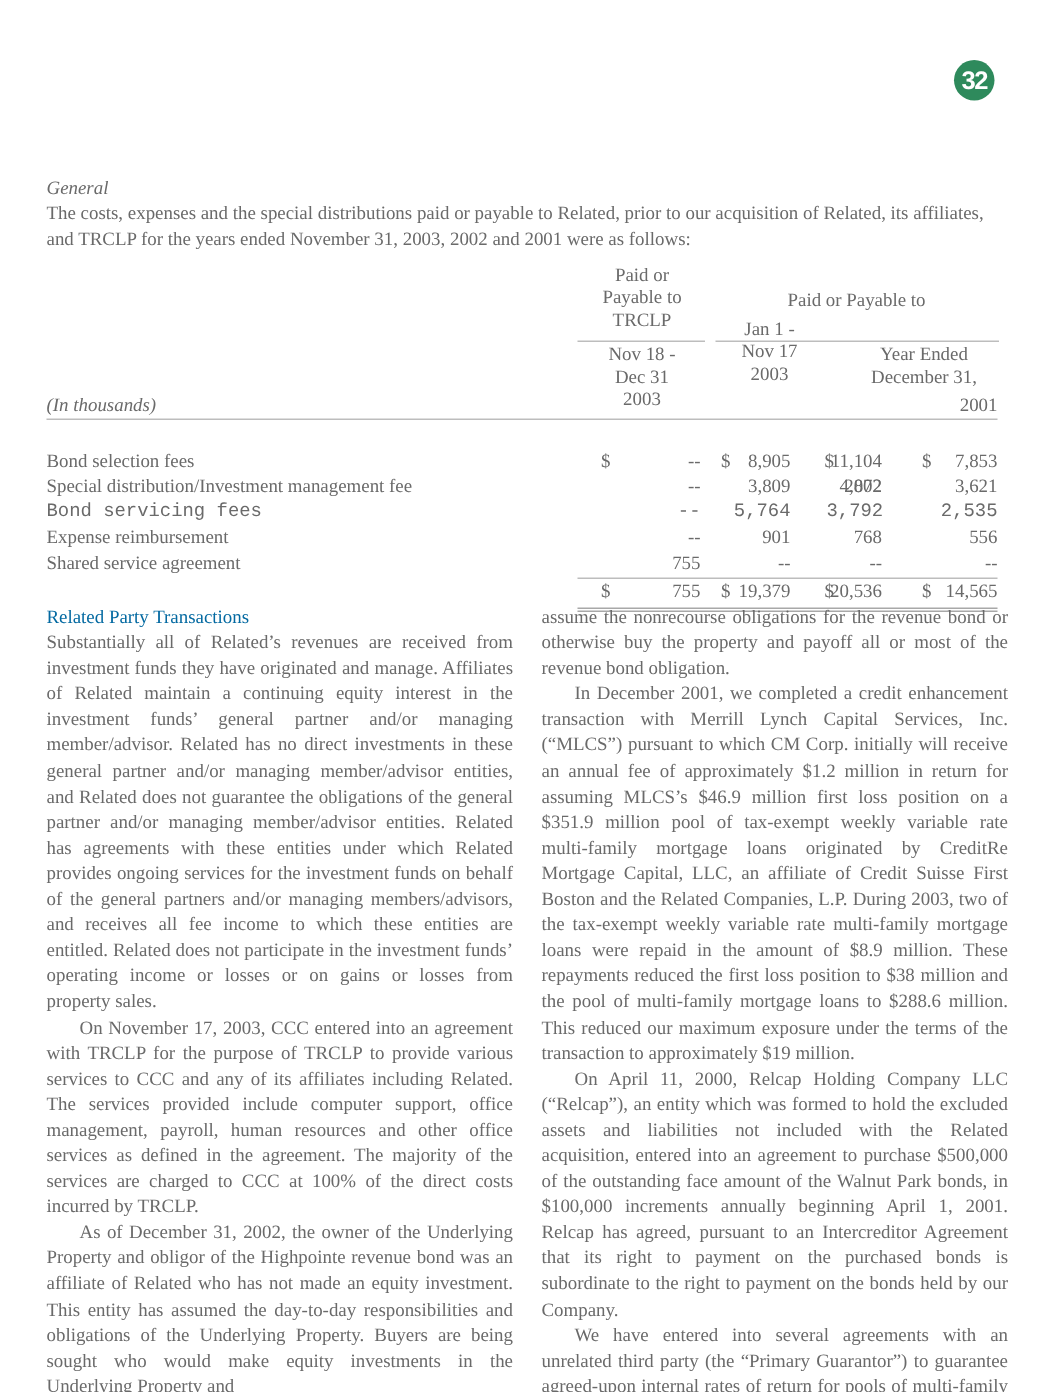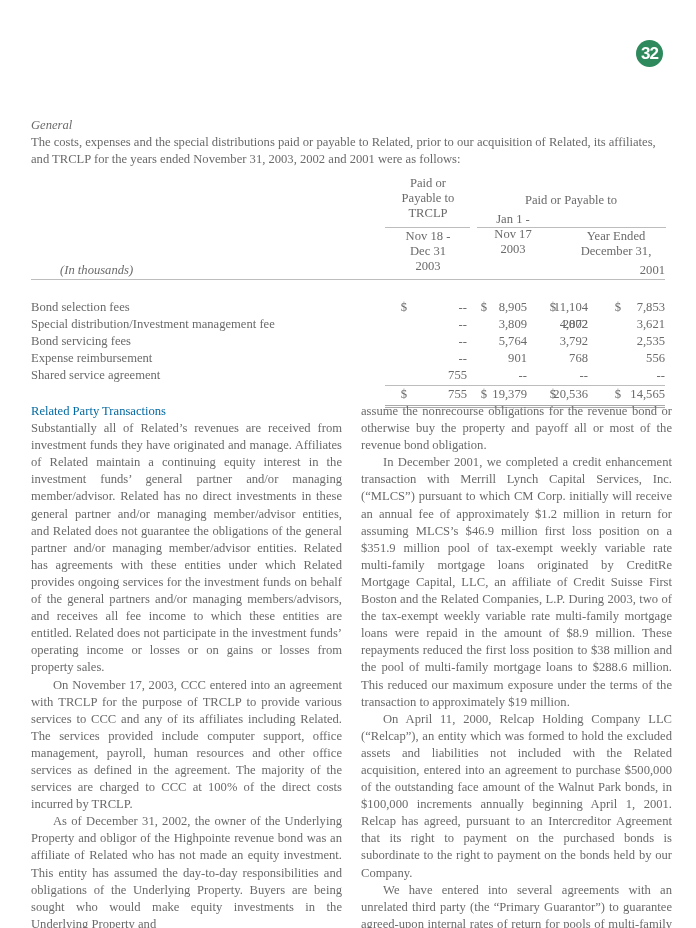--- a/index.html
+++ b/index.html
@@ -69,42 +69,42 @@
     <div>Jan 1 -</div>
     <div>Nov 17</div>
     <div>2003</div>
   </div>
   <div class="c" style="left:520px; width:130px; top:53px;">
     <div>Year Ended</div>
     <div>December 31,</div>
   </div>
   <div class="r" style="left:510px; width:47px; top:98px;margin-top:43px;">2002</div>
   <div class="r" style="left:580px; width:54px; top:87px;">2001</div>
-  <div class="label italic" style="top:87px;margin-left:29px;">(In thousands)</div>
+  <div class="label italic" style="top:87px;">(In thousands)</div>
   <div class="rule" style="left:0; width:634px; top:103px;"></div>
 
   <div style="position:absolute; left:0; top:124px; width:634px; height:17px;">
     <div class="label">Bond selection fees</div>
     <div class="r" style="left:366px; width:10px;">$</div>
     <div class="r" style="left:380px; width:56px;">--</div>
     <div class="r" style="left:446px; width:10px;">$</div>
     <div class="r" style="left:456px; width:40px;">8,905</div>
     <div class="r" style="left:515px; width:10px;">$</div>
     <div class="r" style="left:520px; width:37px;">11,104</div>
     <div class="r" style="left:580px; width:10px;">$</div>
     <div class="r" style="left:590px; width:44px;">7,853</div>
   </div>
   <div style="position:absolute; left:0; top:141px; width:634px; height:17px;">
     <div class="label">Special distribution/Investment management fee</div>
     <div class="r" style="left:380px; width:56px;">--</div>
     <div class="r" style="left:456px; width:40px;">3,809</div>
     <div class="r" style="left:520px; width:37px;">4,872</div>
     <div class="r" style="left:590px; width:44px;">3,621</div>
   </div>
-  <div style="position:absolute; left:0; top:158px; width:634px; height:17px;">
+  <div style="position:absolute; left:0; top:158px; width:634px; height:17px;font-family:Liberation Mono, monospace;">
     <div class="label">Bond servicing fees</div>
     <div class="r" style="left:380px; width:56px;">--</div>
     <div class="r" style="left:456px; width:40px;">5,764</div>
     <div class="r" style="left:520px; width:37px;">3,792</div>
     <div class="r" style="left:590px; width:44px;">2,535</div>
   </div>
   <div style="position:absolute; left:0; top:175px; width:634px; height:17px;">
     <div class="label">Expense reimbursement</div>
     <div class="r" style="left:380px; width:56px;">--</div>
     <div class="r" style="left:456px; width:40px;">901</div>

